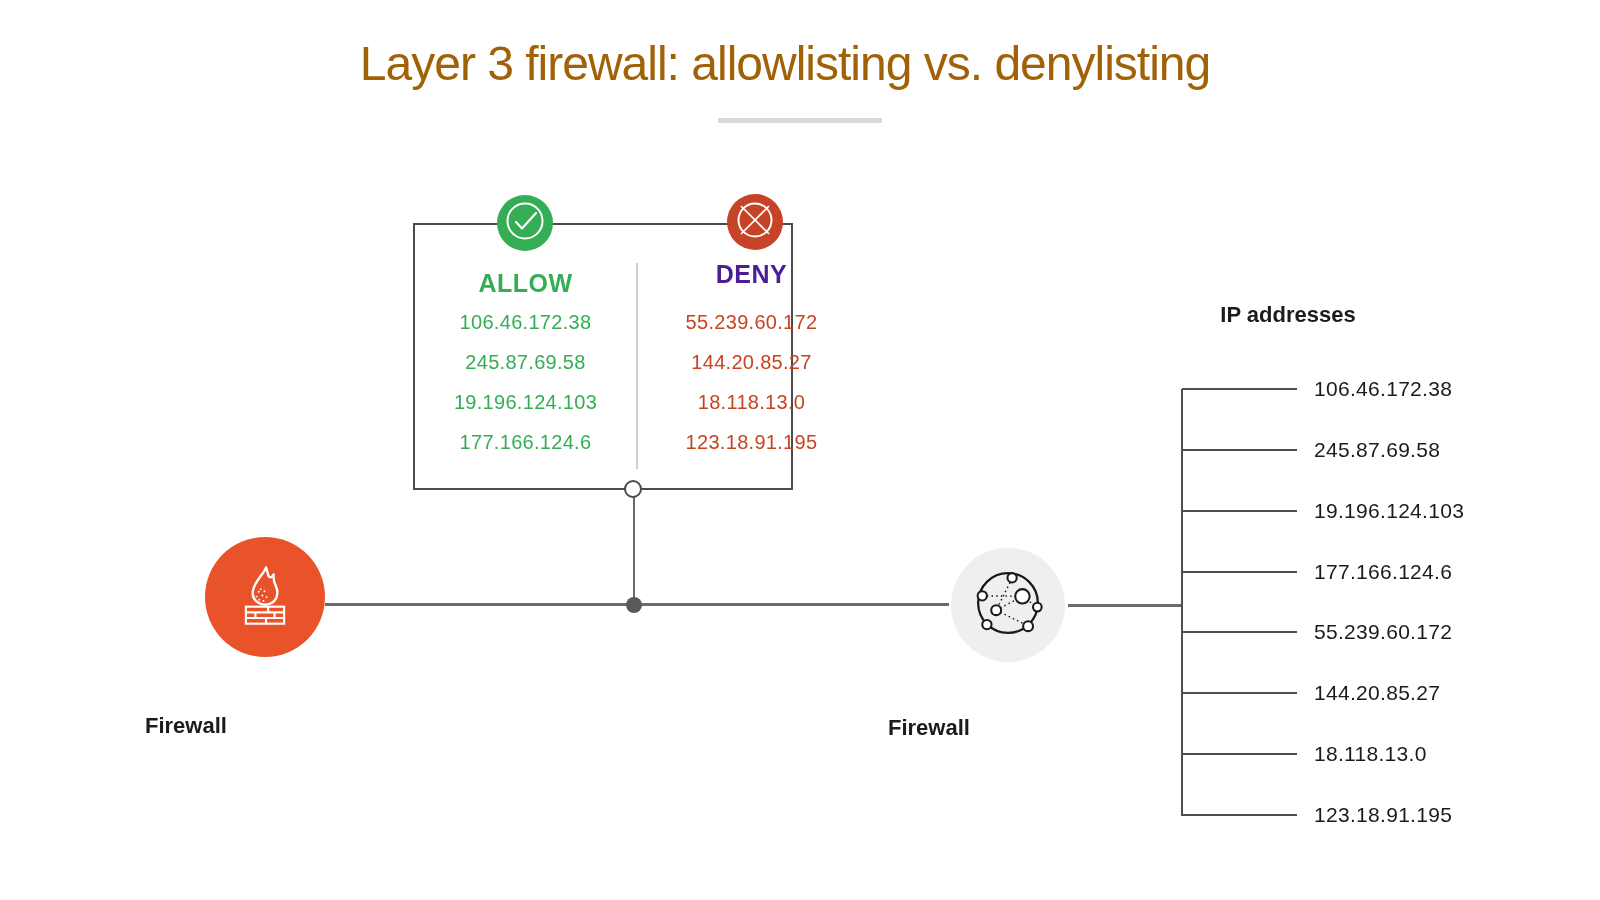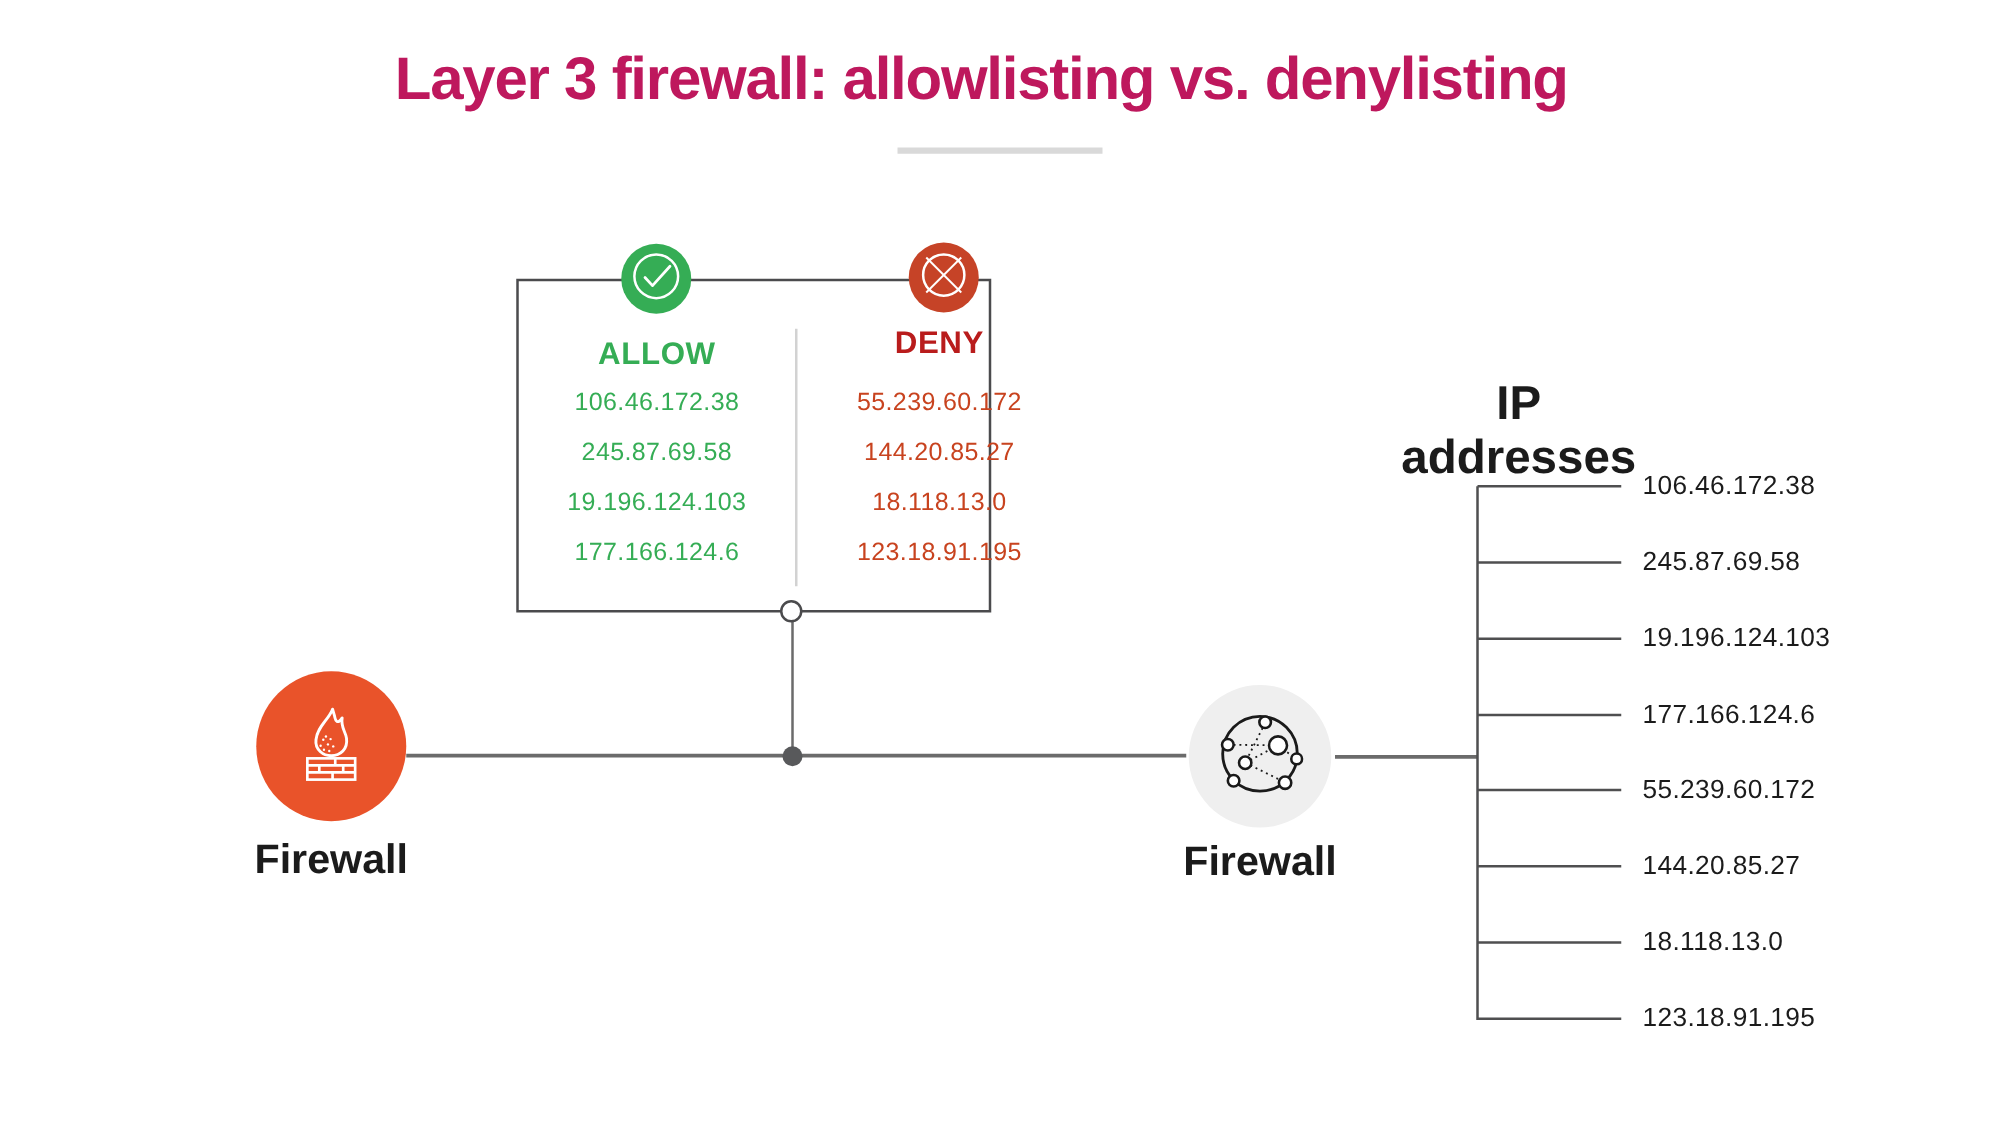--- a/index.html
+++ b/index.html
@@ -3,38 +3,38 @@
 <meta charset="utf-8">
 <style>
   html,body{margin:0;padding:0;background:#ffffff;}
   .canvas{
     position:relative;width:1600px;height:900px;background:#ffffff;overflow:hidden;
     font-family:"Liberation Sans", sans-serif;color:#1c1c1c;
   }
   
   .title{
     position:absolute;left:0;top:36px;width:1570px;text-align:center;
-    font-size:48px;font-weight:bold;letter-spacing:-1px;color:#be185d;
+    font-size:48px;font-weight:normal;letter-spacing:-1px;color:#a16207;
   }
   .title-underline{
     position:absolute;left:718px;top:118px;width:164px;height:5px;background:#d9d9d9;
   }
   
   .rules-box{
     position:absolute;left:413px;top:223px;width:380px;height:267px;
     border:2.5px solid #4b4b4d;background:#fff;box-sizing:border-box;
   }
   .col-divider{
     position:absolute;left:221px;top:38px;width:1.5px;height:206px;background:#d2d2d2;
   }
   .col-header{
     position:absolute;text-align:center;font-weight:bold;font-size:25px;letter-spacing:0.5px;
   }
   .col-header.allow{left:0;top:44px;width:221px;color:#35ad55;}
-  .col-header.deny{left:223px;top:35px;width:227px;color:#b91c1c;}
+  .col-header.deny{left:223px;top:35px;width:227px;color:#4c1d95;}
   .ip-col{
     position:absolute;top:77px;margin:0;padding:0;list-style:none;
   }
   .ip-col.allow{left:0;width:221px;}
   .ip-col.deny{left:223px;width:227px;}
   .ip-col li{
     height:40px;line-height:40px;text-align:center;font-size:20px;letter-spacing:0.3px;
   }
   .ip-col.allow li{color:#35ad55;}
   .ip-col.deny li{color:#c8431f;}
@@ -52,27 +52,27 @@
   }
   .box-vline{position:absolute;left:632.5px;top:497px;width:2.5px;height:108px;background:#6b6b6b;}
   .filled-dot{position:absolute;left:626px;top:597px;width:16px;height:16px;border-radius:50%;background:#58595b;z-index:2;}
   .hline{position:absolute;height:2.5px;background:#6b6b6b;}
   .hline.left-seg{left:325px;top:603px;width:624px;}
   .hline.right-seg{left:1068px;top:604px;width:114px;}
   
   .node-circle{position:absolute;border-radius:50%;display:flex;align-items:center;justify-content:center;}
   .firewall-circle{left:205px;top:537px;width:120px;height:120px;background:#e9532a;}
   .internet-circle{left:951px;top:548px;width:114px;height:114px;background:#efefef;}
-  .node-label{position:absolute;width:240px;text-align:center;font-size:33px;font-weight:bold;color:#1b1b1b;}
+  .node-label{position:absolute;width:240px;text-align:left;font-size:22px;font-weight:bold;color:#1b1b1b;margin-top:45px;}
   .firewall-label{left:145px;top:668px;}
   .internet-label{left:888px;top:670px;}
   
   .ip-list-heading{
-    position:absolute;left:1100px;top:302px;width:230px;text-align:center;
-    font-size:38px;font-weight:bold;color:#1b1b1b;
+    position:absolute;left:1173px;top:302px;width:230px;text-align:center;
+    font-size:22px;font-weight:bold;color:#1b1b1b;
   }
   .bracket-vline{position:absolute;left:1181px;top:389px;width:2px;height:427px;background:#4f4f50;}
   .ip-rows{position:absolute;left:1182px;top:358.5px;}
   .ip-row{height:60.86px;display:flex;align-items:center;}
   .ip-row-line{width:115px;height:2px;background:#4f4f50;margin-right:17px;flex:none;}
   .ip-row-label{font-size:21px;letter-spacing:0.3px;color:#1b1b1b;white-space:nowrap;}
 </style>
 </head>
 <body>
 

